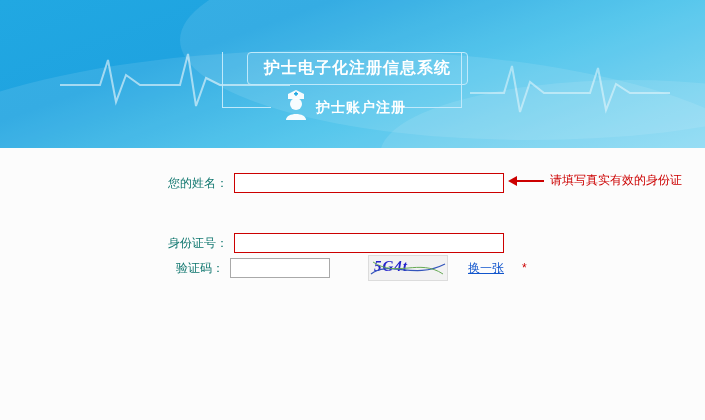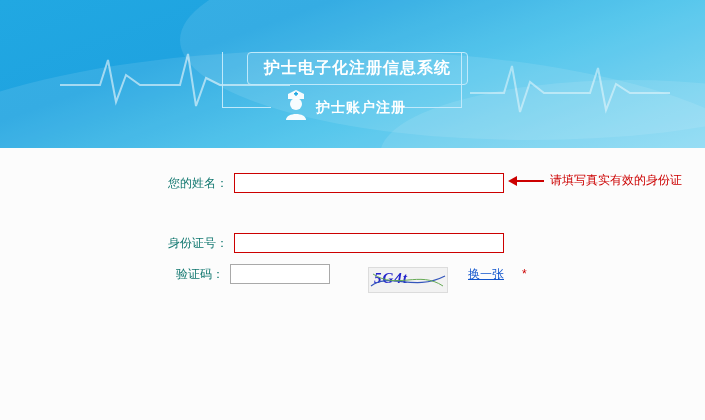--- a/index.html
+++ b/index.html
@@ -152,21 +152,20 @@
     font-family: "Liberation Sans", sans-serif;
   }
   .captcha-img {
     position: relative;
     width: 78px;
     height: 24px;
     margin-left: 38px;
     background: #f2f2f2;
     border: 1px solid #dcdcdc;
     overflow: hidden;
-    margin-top: 12px;
   }
   .captcha-text {
     position: absolute;
     left: 5px;
     top: 2px;
     font-size: 15px;
     font-weight: bold;
     font-style: italic;
     color: #2222cc;
     letter-spacing: 1px;

